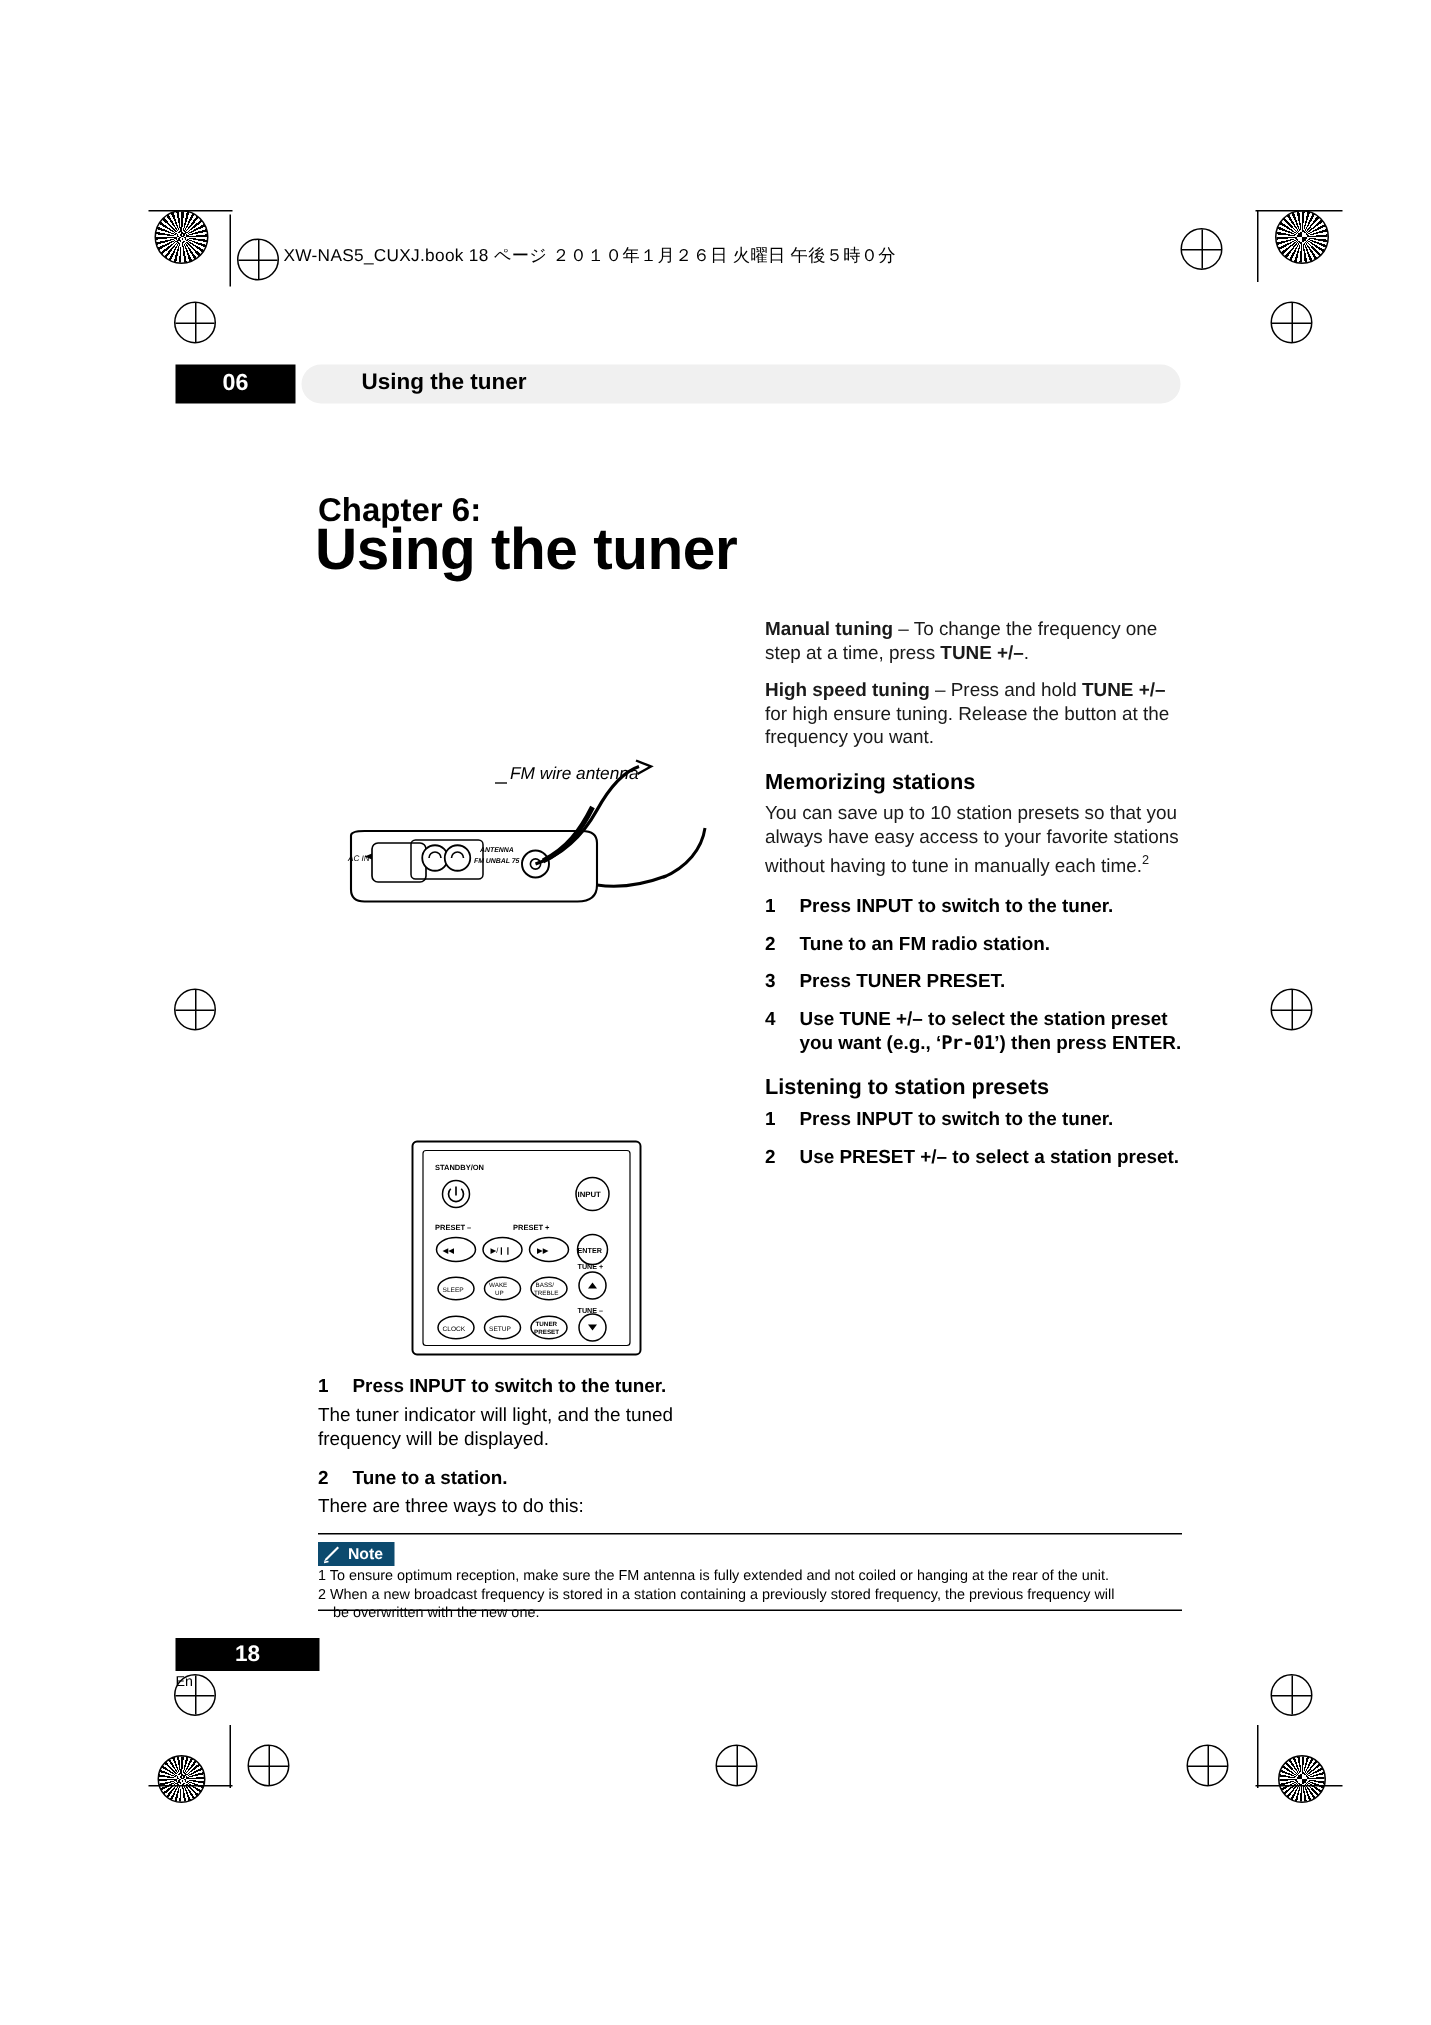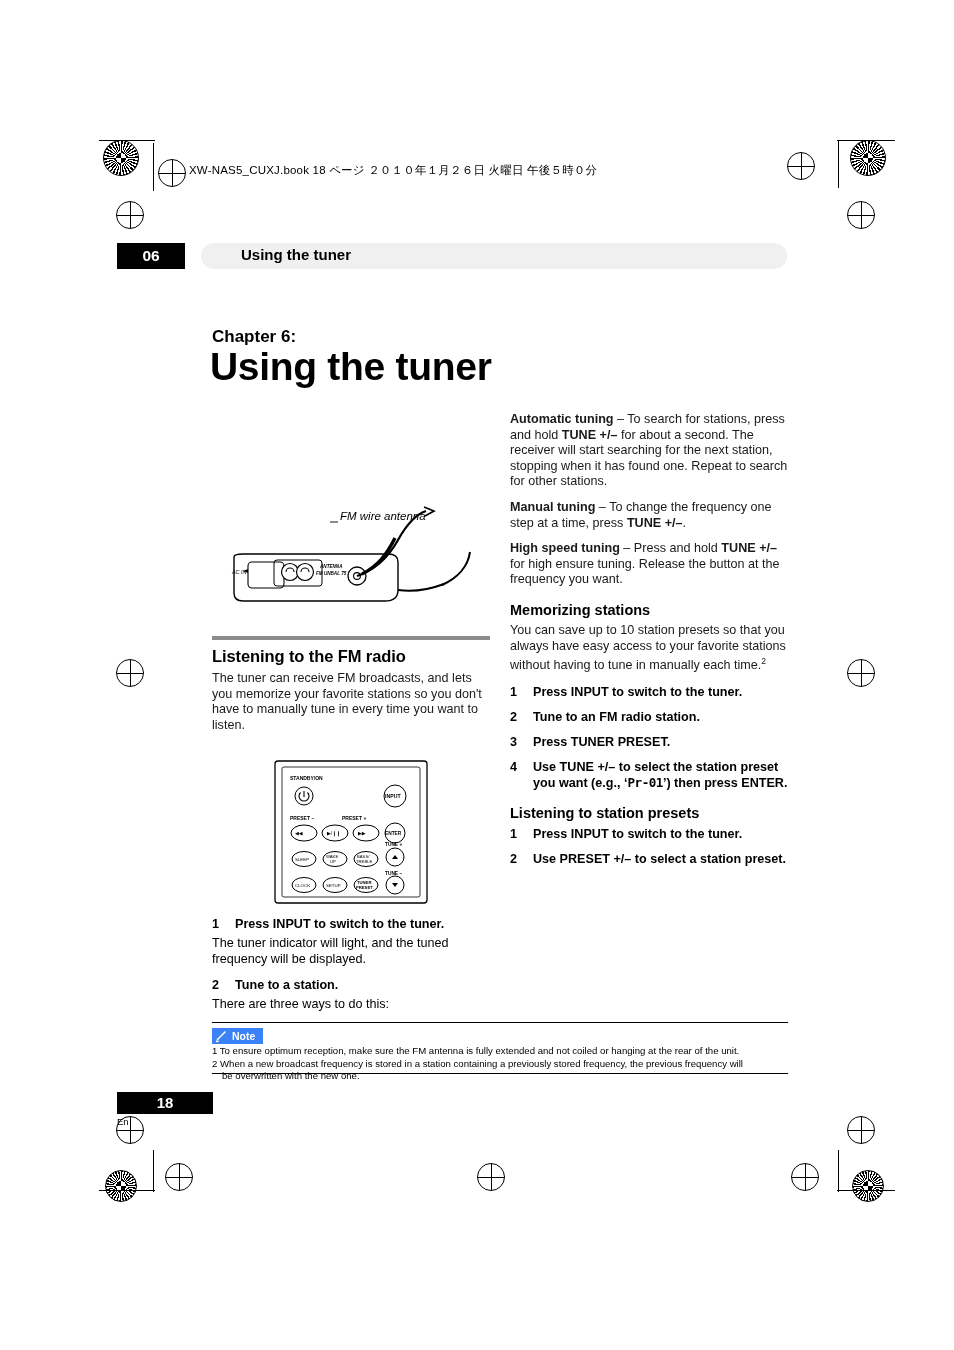--- a/index.html
+++ b/index.html
@@ -24,33 +24,33 @@
   .sunburst.small{width:30px;height:30px;}
 
   
   .bookline{
     position:absolute;left:170px;top:163px;font-size:11.5px;letter-spacing:0.2px;
     white-space:nowrap;color:#000;
   }
 
   
   .chapnum{
-    position:absolute;left:98px;top:243px;width:68px;height:26px;background:#000;
+    position:absolute;left:98px;top:243px;width:80px;height:26px;background:#000;
     color:#fff;font-weight:bold;font-size:15.5px;text-align:center;line-height:26px;
   }
   .runbar{
     position:absolute;left:182px;top:243px;width:586px;height:26px;
     background:#f0f0f0;border-radius:13px;
   }
   .runtitle{
     position:absolute;left:222px;top:246px;font-size:15px;font-weight:bold;color:#000;
   }
 
   
-  .chaplabel{position:absolute;left:193px;top:327px;font-size:17px;font-weight:bold;}
+  .chaplabel{position:absolute;left:193px;top:327px;font-size:22px;font-weight:bold;}
   .chaptitle{position:absolute;left:191px;top:345px;font-size:39px;font-weight:bold;letter-spacing:-0.3px;}
 
   
   .col{position:absolute;width:278px;}
   .colL{left:193px;top:412px;}
   .colR{left:491px;top:412px;width:280px;}
 
   .rule{height:4px;background:#8c8c8c;margin-bottom:7px;}
   h2.sec{font-size:16.5px;font-weight:bold;margin:0 0 5px 0;letter-spacing:-0.1px;}
   h3.sub{font-size:14.5px;font-weight:bold;margin:14px 0 5px 0;}
@@ -65,21 +65,21 @@
 
   
   .fig1{position:absolute;left:193px;top:500px;width:278px;height:128px;font-style:italic;}
   .fig1 .cap{position:absolute;left:128px;top:10px;font-size:11.5px;}
 
   
   .fig2{position:absolute;left:253px;top:758px;width:158px;height:148px;}
 
   
   .noteline{position:absolute;left:193px;top:1022px;width:576px;height:1px;background:#000;}
-  .notebadge{position:absolute;left:193px;top:1028px;background:#3b82f6;color:#fff;font-size:10.5px;
+  .notebadge{position:absolute;left:193px;top:1028px;background:#0c4a6e;color:#fff;font-size:10.5px;
              font-weight:bold;padding:2px 8px 2px 20px;}
   .noteicon{position:absolute;left:196px;top:1030px;width:13px;height:13px;}
   .notes{position:absolute;left:193px;top:1045px;width:578px;font-size:9.6px;line-height:11.6px;color:#000;}
   .notes div{margin-bottom:1px;}
   .notes .ind{padding-left:10px;}
   .noterule{position:absolute;left:193px;top:1070px;width:576px;height:1px;background:#000;}
 
   
   .pagenum{position:absolute;left:98px;top:1092px;width:96px;height:22px;background:#000;
            color:#fff;font-weight:bold;font-size:15px;text-align:center;line-height:22px;}
@@ -156,25 +156,20 @@
 
       <path d="M212 7 l10 4 l-9 5" fill="none" stroke="#000" stroke-width="1.6"></path>
 
       <path d="M126 22 L118 22" fill="none" stroke="#000" stroke-width="0.9"></path>
 
       <path d="M186 90 C 200 92 216 90 232 84" fill="none" stroke="#000" stroke-width="2"></path>
       <path d="M230 85 C 246 78 256 66 258 52" fill="none" stroke="#000" stroke-width="2"></path>
     </svg>
   </div>
 
-  <div class="col" style="left:193px;top:636px;">
-    <div class="rule"></div>
-    <h2 class="sec">Listening to the FM radio</h2>
-    <p class="body">The tuner can receive FM broadcasts, and lets you memorize your favorite stations so you don't have to manually tune in every time you want to listen.</p>
-  </div>
 
   <div class="fig2">
     <svg width="158" height="148" viewBox="0 0 158 148">
       <rect x="3" y="3" width="152" height="142" rx="3" fill="#fff" stroke="#000" stroke-width="1.3"></rect>
       <rect x="10" y="9" width="138" height="130" rx="2" fill="#fff" stroke="#000" stroke-width="0.8"></rect>
 
       <text x="18" y="22" font-family="Liberation Sans, sans-serif" font-size="5" font-weight="bold">STANDBY/ON</text>
       <circle cx="32" cy="38" r="9" fill="#fff" stroke="#000" stroke-width="1"></circle>
       <path d="M32 33 v6" stroke="#000" stroke-width="1.1" fill="none"></path>
       <path d="M28.5 34.5 a5 5 0 1 0 7 0" stroke="#000" stroke-width="1.1" fill="none"></path>
@@ -227,23 +222,20 @@
     </p>
     <p class="stepdesc">The tuner indicator will light, and the tuned frequency will be displayed.</p>
     <p class="step">
       <span class="n">2</span>
       <span>Tune to a station.</span>
     </p>
     <p class="stepdesc">There are three ways to do this:</p>
   </div>
 
   <div class="col colR">
-    <p class="body">
-      <b class="k">Automatic tuning</b><span> – To search for stations, press and hold </span><b class="k">TUNE +/–</b><span> for about a second. The receiver will start searching for the next station, stopping when it has found one. Repeat to search for other stations.</span>
-    </p>
     <p class="body">
       <b class="k">Manual tuning</b><span> – To change the frequency one step at a time, press </span><b class="k">TUNE +/–</b><span>.</span>
     </p>
     <p class="body">
       <b class="k">High speed tuning</b><span> – Press and hold </span><b class="k">TUNE +/–</b><span> for high ensure tuning. Release the button at the frequency you want.</span>
     </p>
 
     <h3 class="sub">Memorizing stations</h3>
     <p class="body"><span>You can save up to 10 station presets so that you always have easy access to your favorite stations without having to tune in manually each time.</span><span class="sup">2</span></p>
 

